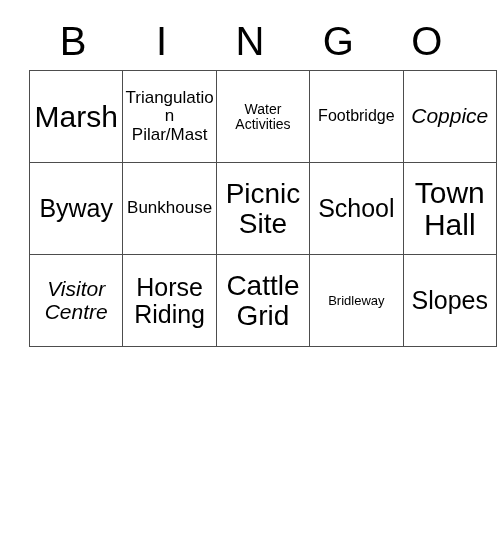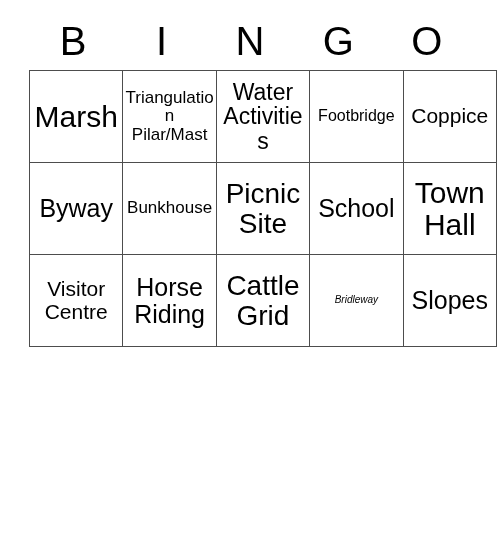--- a/index.html
+++ b/index.html
@@ -55,25 +55,25 @@
     text-align: center;
     vertical-align: middle;
     color: #000000;
     line-height: 1.06;
     word-wrap: break-word;
     overflow: hidden;
   }
 
   
   .fs-xs  { font-size: 17px; }
-  .fs-s   { font-size: 10px; font-style: italic; }
+  .fs-s   { font-size: 13px; }
   .fs-sm  { font-size: 16px; }
   .fs-m   { font-size: 17px; }
-  .fs-ml  { font-size: 23px; }
-  .fs-l   { font-size: 21px; }
+  .fs-ml  { font-size: 14px; }
+  .fs-l   { font-size: 21px; font-style: italic; }
   .fs-xl  { font-size: 23px; }
   .fs-xxl { font-size: 25px; }
   .fs-3xl { font-size: 28px; margin-left: 17px; }
   .fs-4xl { font-size: 30px; }
 
   .cell-text {
     display: block;
     text-align: center;
   }
 </style>

